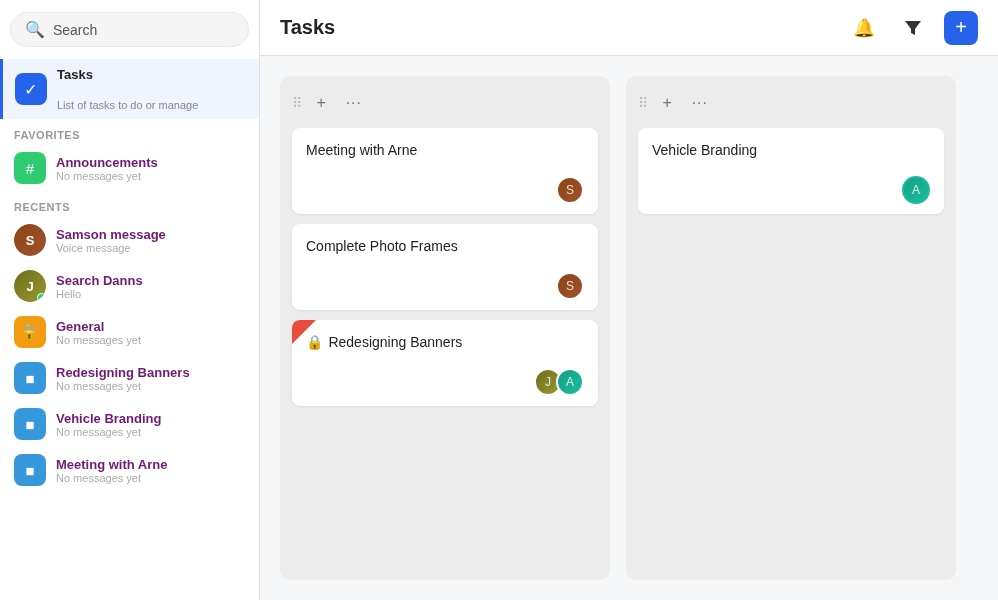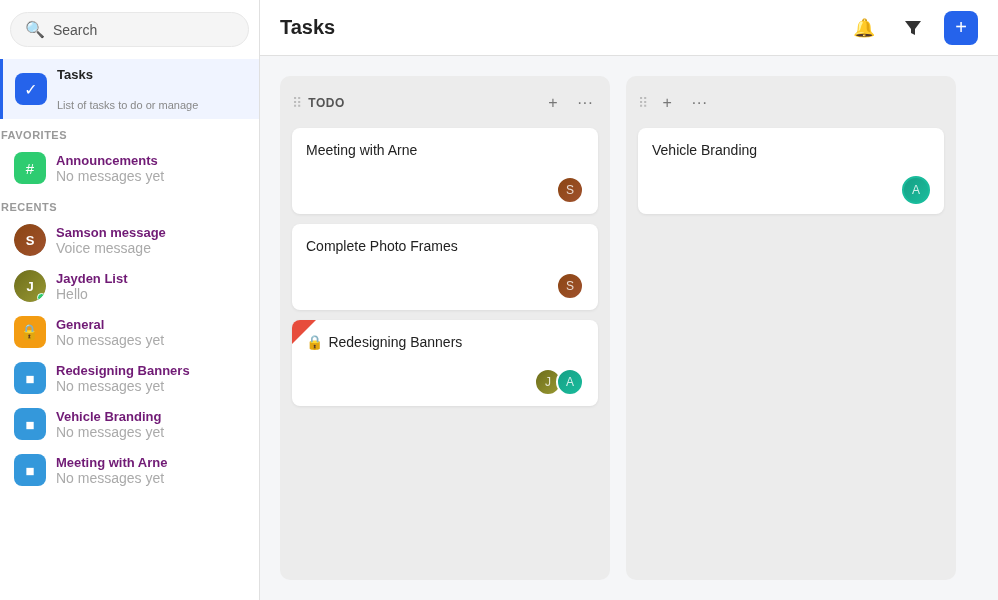--- a/index.html
+++ b/index.html
@@ -45,21 +45,21 @@
       display: flex; align-items: center; justify-content: center;
       color: white; font-size: 16px;
     }
     .nav-item-label { font-size: 13px; font-weight: 600; color: #222; }
     .nav-item-sub { font-size: 11px; color: #888; margin-top: 17px; }
 
     .section-title {
       font-size: 11px;
       font-weight: 700;
       color: #999;
-      padding: 10px 1px 4px;
+      padding: 10px 14px 4px;
       letter-spacing: 0.5px;
     }
 
     .sidebar-item {
       display: flex;
       align-items: center;
       gap: 10px;
       padding: 7px 14px;
       cursor: pointer;
     }
@@ -68,21 +68,21 @@
       border-radius: 8px;
       display: flex; align-items: center; justify-content: center;
       font-size: 15px;
       flex-shrink: 0;
     }
     .icon-hash { background: #2ecc71; color: white; }
     .icon-lock { background: #f39c12; color: white; }
     .icon-square { background: #3498db; color: white; }
 
     .sidebar-item-info .item-name { font-size: 13px; font-weight: 700; color: #701a75; }
-    .sidebar-item-info .item-sub { font-size: 14px; color: #aaa; }
+    .sidebar-item-info .item-sub { font-size: 11px; color: #aaa; }
 
     .avatar-img {
       width: 32px; height: 32px;
       border-radius: 50%;
       background: #ccc;
       flex-shrink: 0;
       overflow: hidden;
       position: relative;
     }
     .avatar-placeholder {
@@ -269,21 +269,21 @@
       <div class="item-sub">Voice message</div>
     </div>
   </div>
 
   <div class="sidebar-item">
     <div class="avatar-img" style="position:relative;">
       <div class="avatar-placeholder" style="background: linear-gradient(135deg,#6d6d1b,#999933);">J</div>
       <div class="online-dot"></div>
     </div>
     <div class="sidebar-item-info">
-      <div class="item-name">Jayden List</div>
+      <div class="item-name">Search Danns</div>
       <div class="item-sub">Hello</div>
     </div>
   </div>
 
   <div class="sidebar-item">
     <div class="sidebar-item-icon icon-lock">🔒</div>
     <div class="sidebar-item-info">
       <div class="item-name">General</div>
       <div class="item-sub">No messages yet</div>
     </div>
@@ -328,21 +328,20 @@
       </div>
       <div class="topbar-add-btn">+</div>
     </div>
   </header>
 
   <div class="boards-area">
 
     <div class="board-column">
       <div class="column-header">
         <span class="drag-icon">⠿</span>
-        <span class="column-title">TODO</span>
         <div class="col-action-btn">+</div>
         <div class="col-action-btn">···</div>
       </div>
 
       <div class="task-card">
         <div class="task-card-title">Meeting with Arne</div>
         <div class="task-card-footer">
           <div class="avatar-group">
             <div class="task-avatar av-brown">
               <div class="av-face">S</div>

